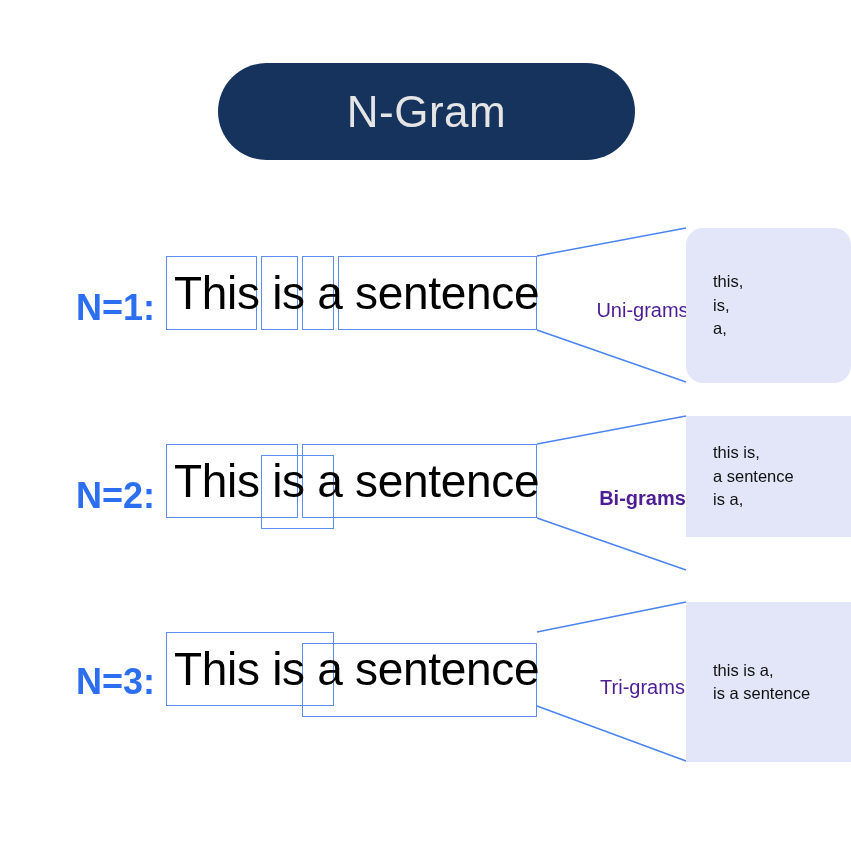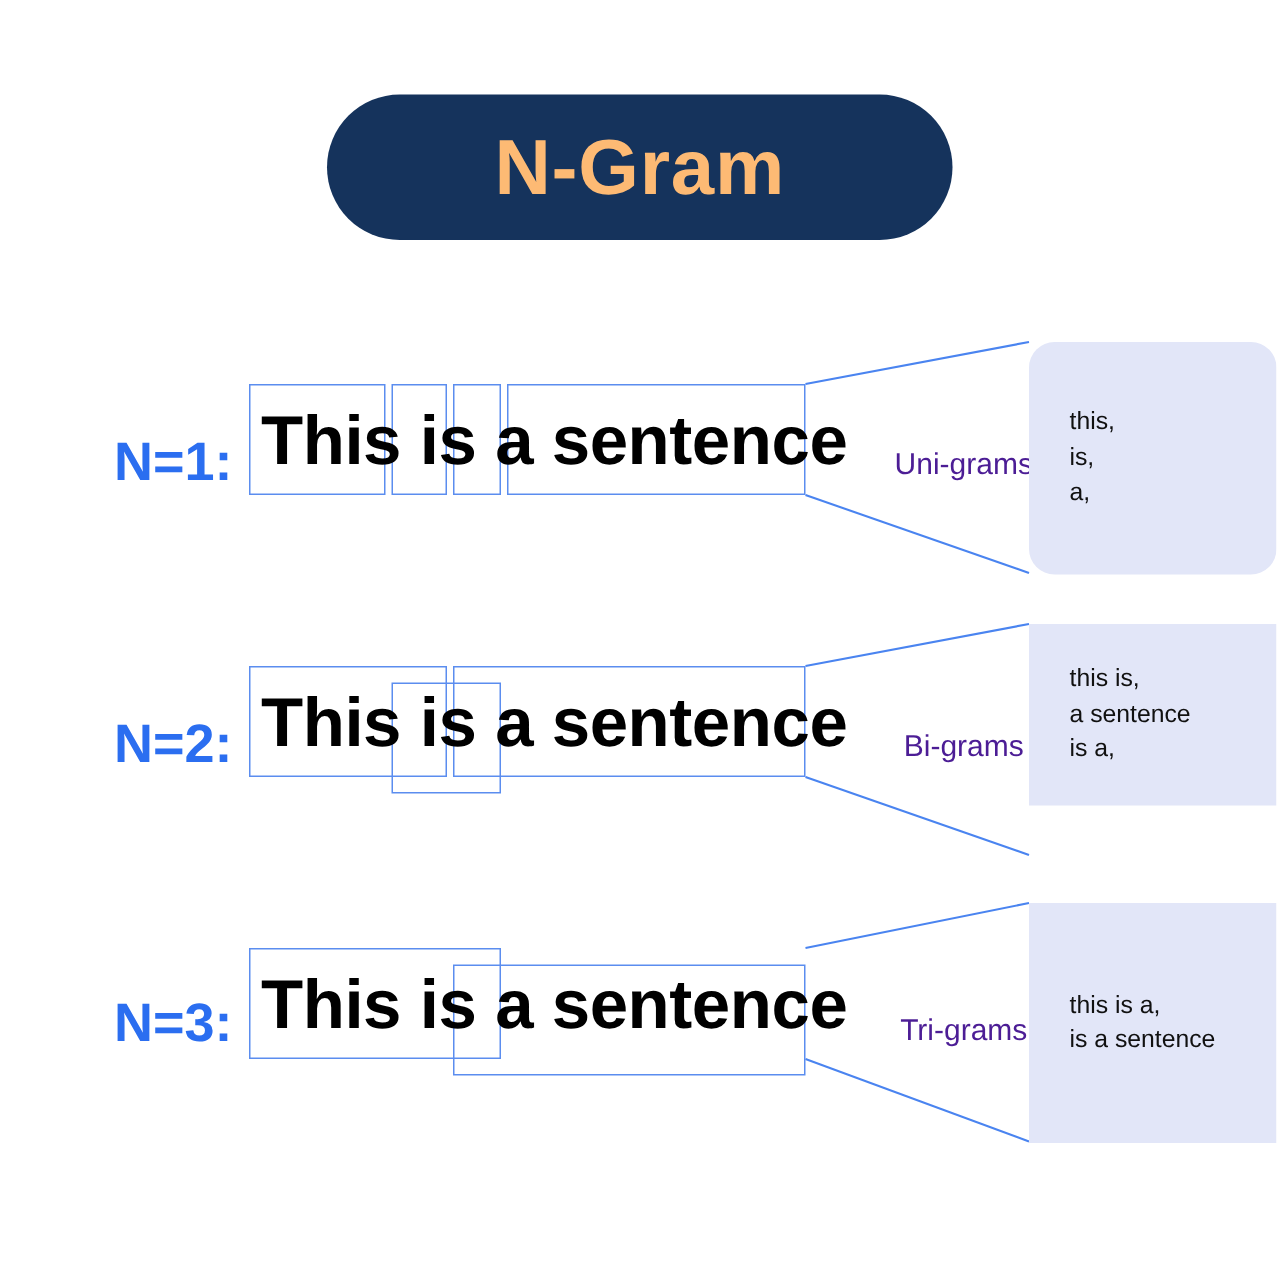--- a/index.html
+++ b/index.html
@@ -24,23 +24,23 @@
     top: 63px;
     width: 417px;
     height: 97px;
     background: #15335C;
     border-radius: 49px;
     display: flex;
     align-items: center;
     justify-content: center;
   }
   #title-pill .title-text {
-    color: #fdba74;
-    font-size: 52px;
-    font-weight: bold;
+    color: #e5e5e5;
+    font-size: 44px;
+    font-weight: normal;
     letter-spacing: 0.5px;
     line-height: 1;
   }
 
   
   .ngram-row {
     position: absolute;
     left: 0;
     width: 851px;
   }
@@ -71,21 +71,20 @@
     height: 74px;
     width: 371px;
     display: flex;
     align-items: center;
     font-size: 46px;
     color: #000000;
     letter-spacing: -0.3px;
     white-space: pre;
     z-index: 3;
     pointer-events: none;
-    font-weight: bold;
   }
 
   
   .wordbox {
     position: absolute;
     border: 1.6px solid #5B8DEF;
     box-sizing: border-box;
     background: transparent;
     z-index: 2;
   }
@@ -163,21 +162,21 @@
 
 <div class="ngram-row" id="row-2" style="top:416px; height:155px;">
 
   <div class="row-label" style="top:62px;">N=2:</div>
 
   <svg class="funnel" width="151" height="155" viewBox="0 0 151 155">
     <line x1="0" y1="28" x2="149" y2="0" stroke="#4A84F0" stroke-width="1.4"></line>
     <line x1="0" y1="102" x2="149" y2="154" stroke="#4A84F0" stroke-width="1.4"></line>
   </svg>
 
-  <div class="funnel-label" style="top:72px;">Bi-grams</div>
+  <div class="funnel-label" style="top:72px;font-weight:bold;">Bi-grams</div>
 
   <div class="sentence-strip" style="top:28px;">
     <div class="wordbox" style="left:0px;   top:0px;  width:132px; height:74px;"></div>
     <div class="wordbox" style="left:95px;  top:11px; width:73px;  height:74px;"></div>
     <div class="wordbox" style="left:136px; top:0px;  width:235px; height:74px;"></div>
     <div class="sentence-text" style="padding-left:8px;">This is a sentence</div>
   </div>
 
   <div class="out-panel" style="top:0px; height:121px;">
     <div class="out-line">this is,</div>

